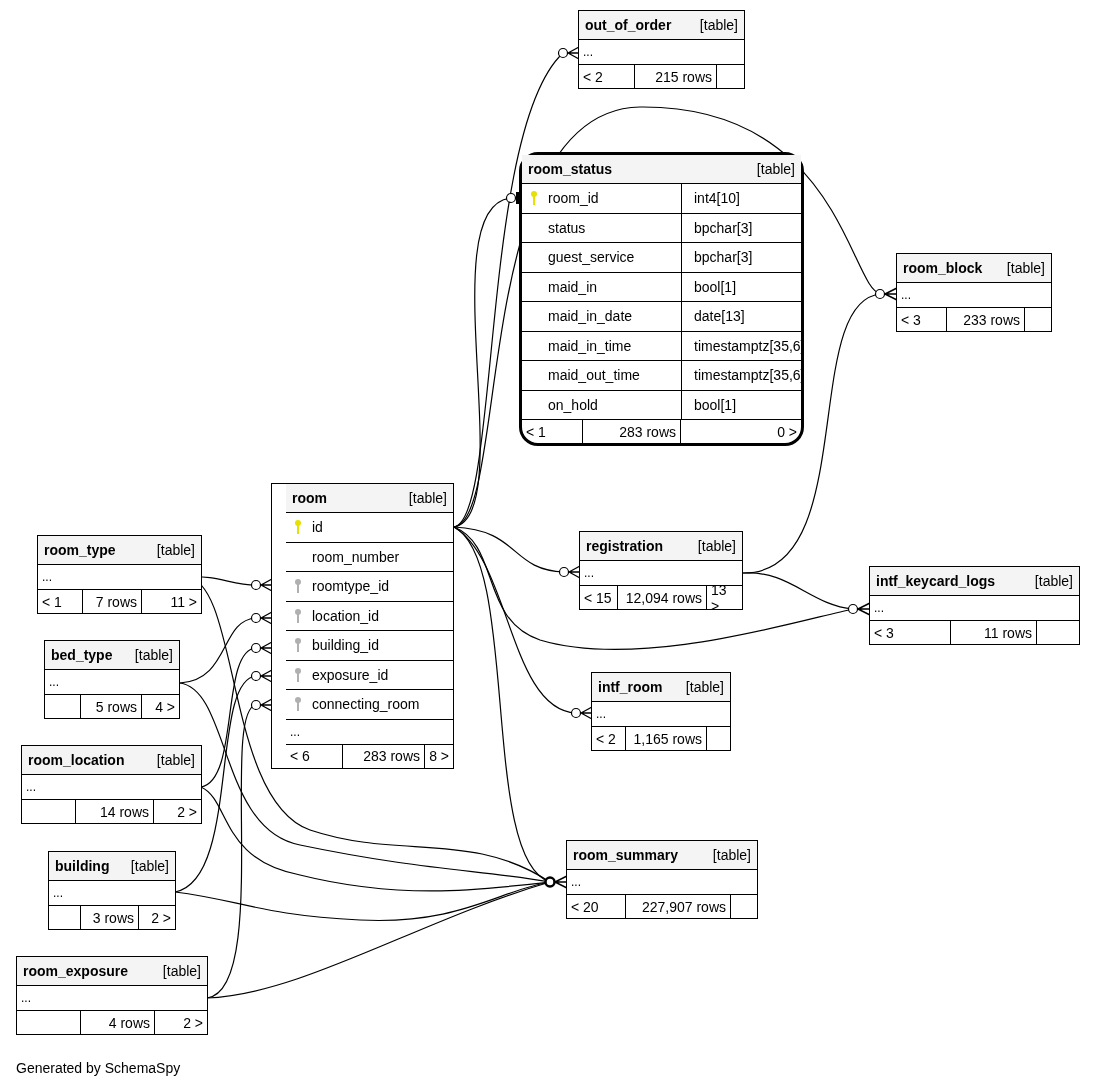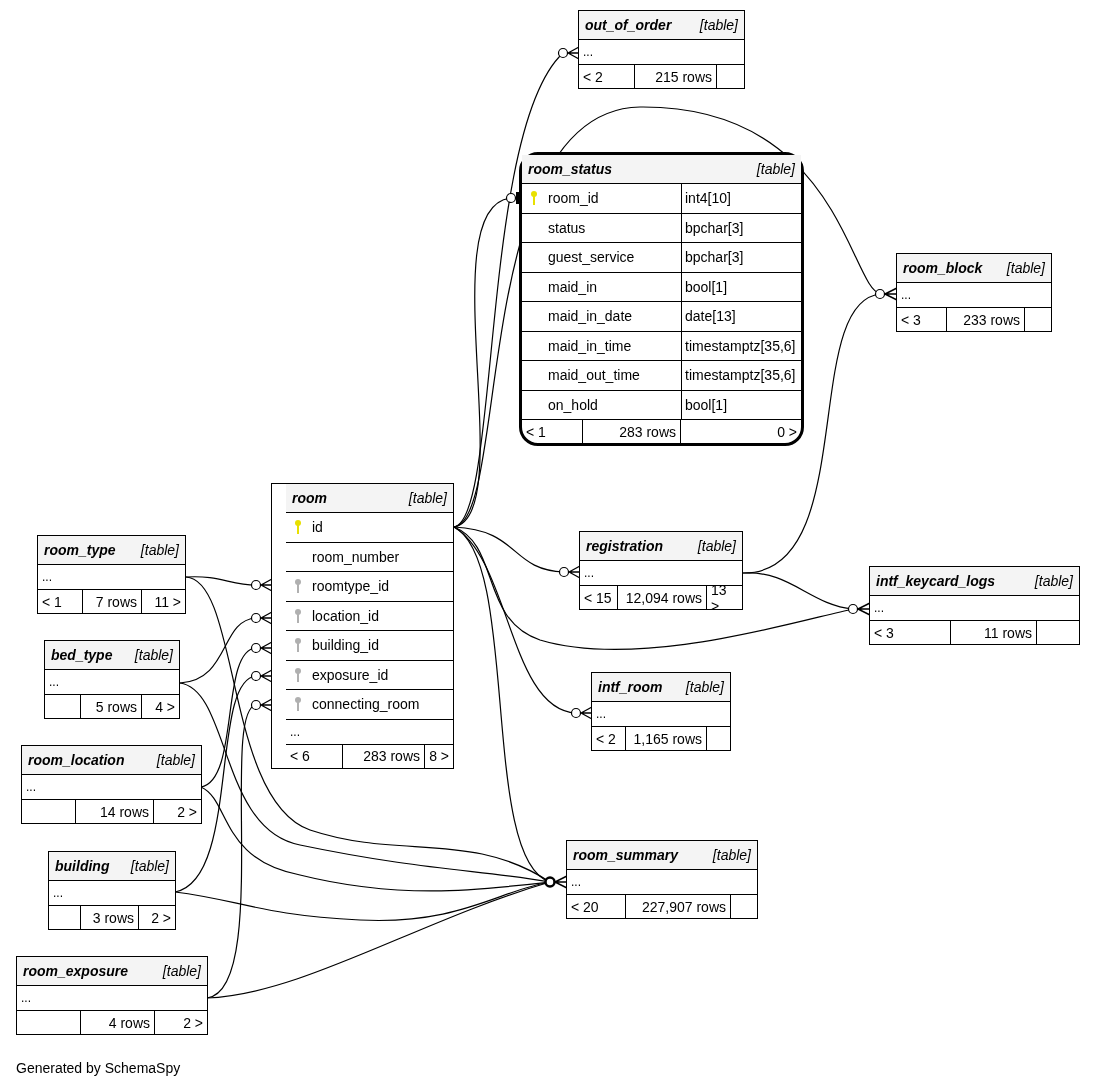--- a/index.html
+++ b/index.html
@@ -2,25 +2,25 @@
 <html><head>
 <meta charset="utf-8">
 <style>
   html, body { margin:0; padding:0; background:#ffffff; }
   body { width:1095px; height:1089px; position:relative; overflow:hidden;
          font-family:"Liberation Sans", sans-serif; font-size:14px; color:#000; }
   #edges { position:absolute; left:0; top:0; width:1095px; height:1089px; }
   .tbl { position:absolute; border:1px solid #000; background:#fff; box-sizing:border-box; }
   .tbl.focus { border:3px solid #000; }
   .tbl .hdr { background:#f4f4f4; height:29px; display:flex; justify-content:space-between;
-              align-items:center; padding:0 6px; border-bottom:1px solid #000; box-sizing:border-box;font-style:italic; }
+              align-items:center; padding:0 6px; border-bottom:1px solid #000; box-sizing:border-box; }
   .tbl .hdr .name { font-weight:bold; }
   .tbl .row { display:flex; height:29.5px; border-bottom:1px solid #000; box-sizing:border-box; align-items:center; }
   .tbl .row .col { flex:1; padding-left:26px; position:relative; height:100%; display:flex; align-items:center; box-sizing:border-box; }
-  .tbl .row .type { width:120px; border-left:1px solid #000; padding-left:3px; height:100%; display:flex; align-items:center; box-sizing:border-box; }
+  .tbl .row .type { width:120px; border-left:1px solid #000; padding-left:12px; height:100%; display:flex; align-items:center; box-sizing:border-box; }
   .tbl .ell { height:25px; border-bottom:1px solid #000; padding-left:4px; display:flex; align-items:center; font-size:12px; box-sizing:border-box; }
   .tbl .ftr { display:flex; height:23px; }
   .tbl .ftr span { border-left:1px solid #000; display:flex; align-items:center; box-sizing:border-box; padding:0 4px; }
   .tbl .ftr span:first-child { border-left:none; }
   .tbl .ftr .f1 { justify-content:flex-start; }
   .tbl .ftr .f2 { justify-content:flex-end; }
   .tbl .ftr .f3 { justify-content:flex-end; }
   .key { position:absolute; left:8px; top:50%; transform:translateY(-50%); width:8px; height:16px; }
   .footer-text { position:absolute; left:16px; top:1060px; font-size:14px; }
 </style>
@@ -258,21 +258,21 @@
       </div>
     </div>
   <div class="ell">...</div>
   <div class="ftr">
       <span class="f1" style="width:56px">&lt; 6</span>
       <span class="f2" style="width:82px">283 rows</span>
       <span class="f3" style="flex:1">8 &gt;</span>
     </div>
 </div>
 
-<div class="tbl" style="left:37px;top:535px;width:149px;">
+<div class="tbl" style="left:37px;top:535px;width:165px;">
   <div class="hdr">
       <span class="name">room_type</span>
       <span>[table]</span>
     </div>
   <div class="ell">...</div>
   <div class="ftr">
       <span class="f1" style="width:44px">&lt; 1</span>
       <span class="f2" style="width:59px">7 rows</span>
       <span class="f3" style="flex:1">11 &gt;</span>
     </div>

